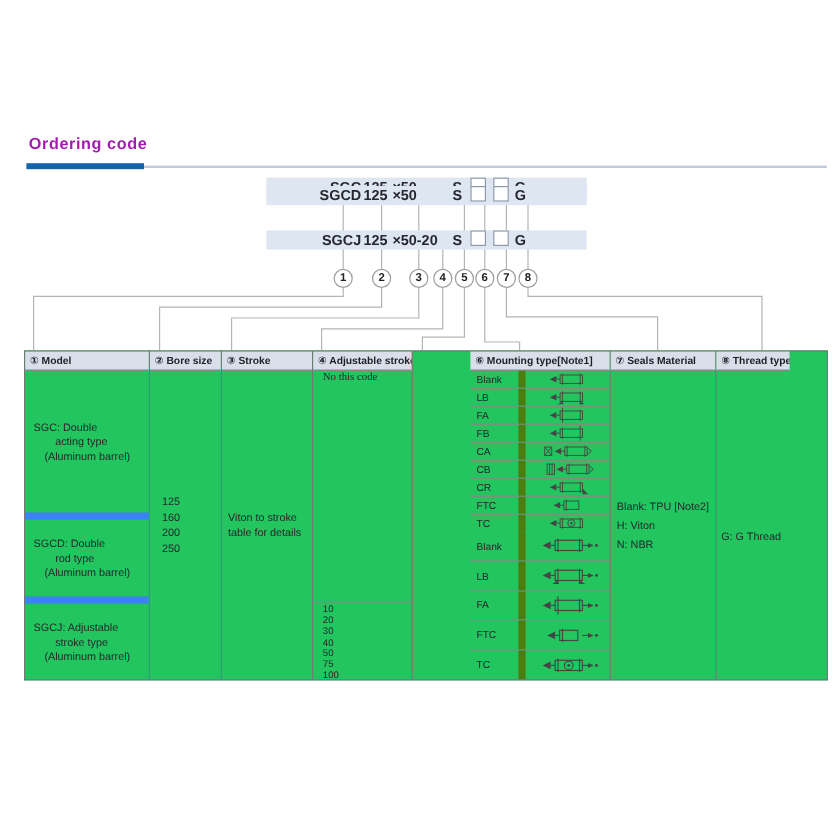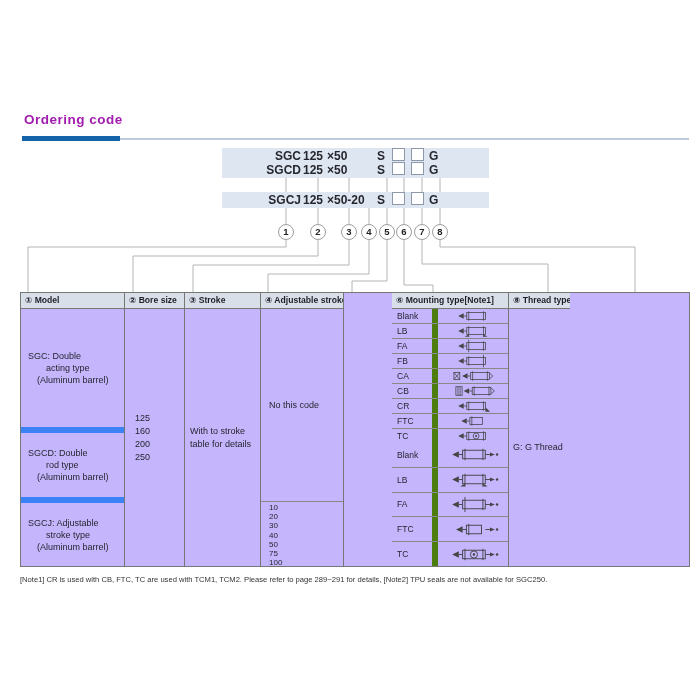--- a/index.html
+++ b/index.html
@@ -24,37 +24,37 @@
   .cb-mag{left:155px;}
   .cb-thread{left:207px;}
   .sq{position:absolute;top:2px;width:11px;height:11px;background:#fff;border:1px solid #8d99a9;}
   .sq1{left:170px;} .sq2{left:189px;}
   
   .ncircle{position:absolute;top:224px;width:16px;height:16px;border-radius:50%;background:#fff;
            border:1px solid #9d9d9d;box-sizing:border-box;text-align:center;font-size:9.5px;
            font-weight:bold;line-height:14px;color:#222;z-index:3;}
   
   .otable{position:absolute;left:20px;top:292px;width:670px;height:275px;border:1px solid #777;
-          box-sizing:border-box;display:flex;z-index:1;background:#c4b5fd;font-size:9px;}
+          box-sizing:border-box;display:flex;z-index:1;background:#22c55e;font-size:9px;}
   .col{height:100%;box-sizing:border-box;border-right:1px solid #777;display:flex;flex-direction:column;}
   .col:last-child{border-right:none;}
   .chead{height:16px;flex:0 0 16px;background:var(--headbg,#d8dfe9);border-bottom:1px solid #777;
          box-sizing:border-box;font-size:8.6px;font-weight:bold;line-height:15px;padding-left:4px;
          white-space:nowrap;overflow:hidden;color:#1e1e26;}
   .w-model{width:104px;} .w-bore{width:60px;} .w-stroke{width:76px;} .w-adj{width:83px;}
   .w-mag{width:81px;} .w-mount{width:117px;margin-left:48px;} .w-seal{width:88px;} .w-thread{width:61px;gap:19px;}
   .mseg{box-sizing:border-box;display:flex;flex-direction:column;justify-content:center;
         padding-left:7px;line-height:12px;}
   .mseg.bline{border-bottom:6px solid #3b82f6;}
   .mseg div.ind1{padding-left:18px;} .mseg div.ind2{padding-left:9px;}
   .vcenter{flex:1;display:flex;flex-direction:column;justify-content:center;}
   .bore-body{padding-left:10px;line-height:13px;}
   .stroke-body{padding-left:5px;line-height:13px;}
   .adj-top{flex:0 0 193px;box-sizing:border-box;border-bottom:1px solid #888;display:flex;
-           flex-direction:column;justify-content:center;padding-left:8px;}
+           flex-direction:column;padding-left:8px;font-family:Liberation Serif, serif;}
   .adj-vals{flex:1;padding:1px 0 0 8px;font-size:8px;line-height:9.2px;}
   .mag-body{padding-left:6px;line-height:12px;}
   .mag-l2{margin-left:33px;} .mag-gap{height:9px;}
   .seal-body{padding-left:5px;line-height:16px;white-space:nowrap;}
   .thread-body{padding-left:4px;}
   
   .mrow{display:flex;flex:0 0 14px;box-sizing:border-box;border-bottom:1px solid #888;}
   .mrow.big{flex:1 1 auto;}
   .mrow:last-child{border-bottom:none;}
   .mlabel{width:46px;box-sizing:border-box;border-right:6px solid #4d7c0f;padding-left:5px;
@@ -100,21 +100,21 @@
 
   <div class="cbar" style="top:148px">
     <span class="cb-model">SGC</span>
     <span class="cb-bore">125</span>
     <span class="cb-stroke">×50</span>
     <span class="cb-mag">S</span>
     <span class="sq sq1"></span>
     <span class="sq sq2"></span>
     <span class="cb-thread">G</span>
   </div>
-  <div class="cbar" style="top:162px">
+  <div class="cbar" style="top:155px">
     <span class="cb-model">SGCD</span>
     <span class="cb-bore">125</span>
     <span class="cb-stroke">×50</span>
     <span class="cb-mag">S</span>
     <span class="sq sq1"></span>
     <span class="sq sq2"></span>
     <span class="cb-thread">G</span>
   </div>
   <div class="cbar" style="top:192px">
     <span class="cb-model">SGCJ</span>
@@ -164,21 +164,21 @@
           <div>125</div>
           <div>160</div>
           <div>200</div>
           <div>250</div>
         </div>
     </div>
 
     <div class="col w-stroke">
       <div class="chead">③ Stroke</div>
       <div class="vcenter stroke-body">
-        <div>With to stroke</div>
+        <div>Viton to stroke</div>
         <div>table for details</div>
       </div>
     </div>
 
     <div class="col w-adj">
       <div class="chead">④ Adjustable stroke</div>
       <div class="adj-top">
         <div>No this code</div>
       </div>
       <div class="adj-vals" id="adj-values">
@@ -399,25 +399,32 @@
                 <circle class="f" cx="29" cy="9" r="1.3"></circle>
                 <line x1="41" y1="9" x2="46" y2="9"></line>
                 <path class="f" d="M46,6.8 51,9 46,11.2Z"></path>
                 <circle class="f" cx="53.5" cy="9" r="1.3"></circle>
               </svg>
             </div>
           </div>
         </div>
     </div>
 
+    <div class="col w-seal">
+      <div class="chead">⑦ Seals Material</div>
+      <div class="vcenter seal-body" id="seals-body">
+          <div>Blank: TPU [Note2]</div>
+          <div>H: Viton</div>
+          <div>N: NBR</div>
+        </div>
+    </div>
 
     <div class="col w-thread">
       <div class="chead">⑧ Thread type</div>
       <div class="vcenter thread-body">
         <div>G: G Thread</div>
       </div>
     </div>
 
   </div>
 
-  <div class="footnote">[Note1] CR is used with CB, FTC, TC are used with TCM1, TCM2. Please refer to page 289~291 for details, [Note2] TPU seals are not available for SGC250.</div>
 
 </div>
 
 </body></html>

